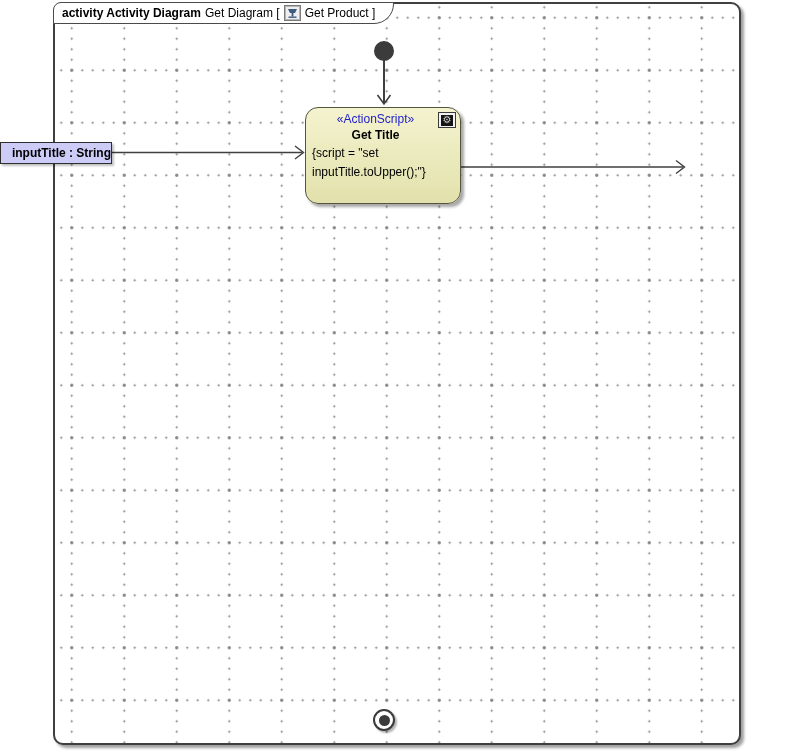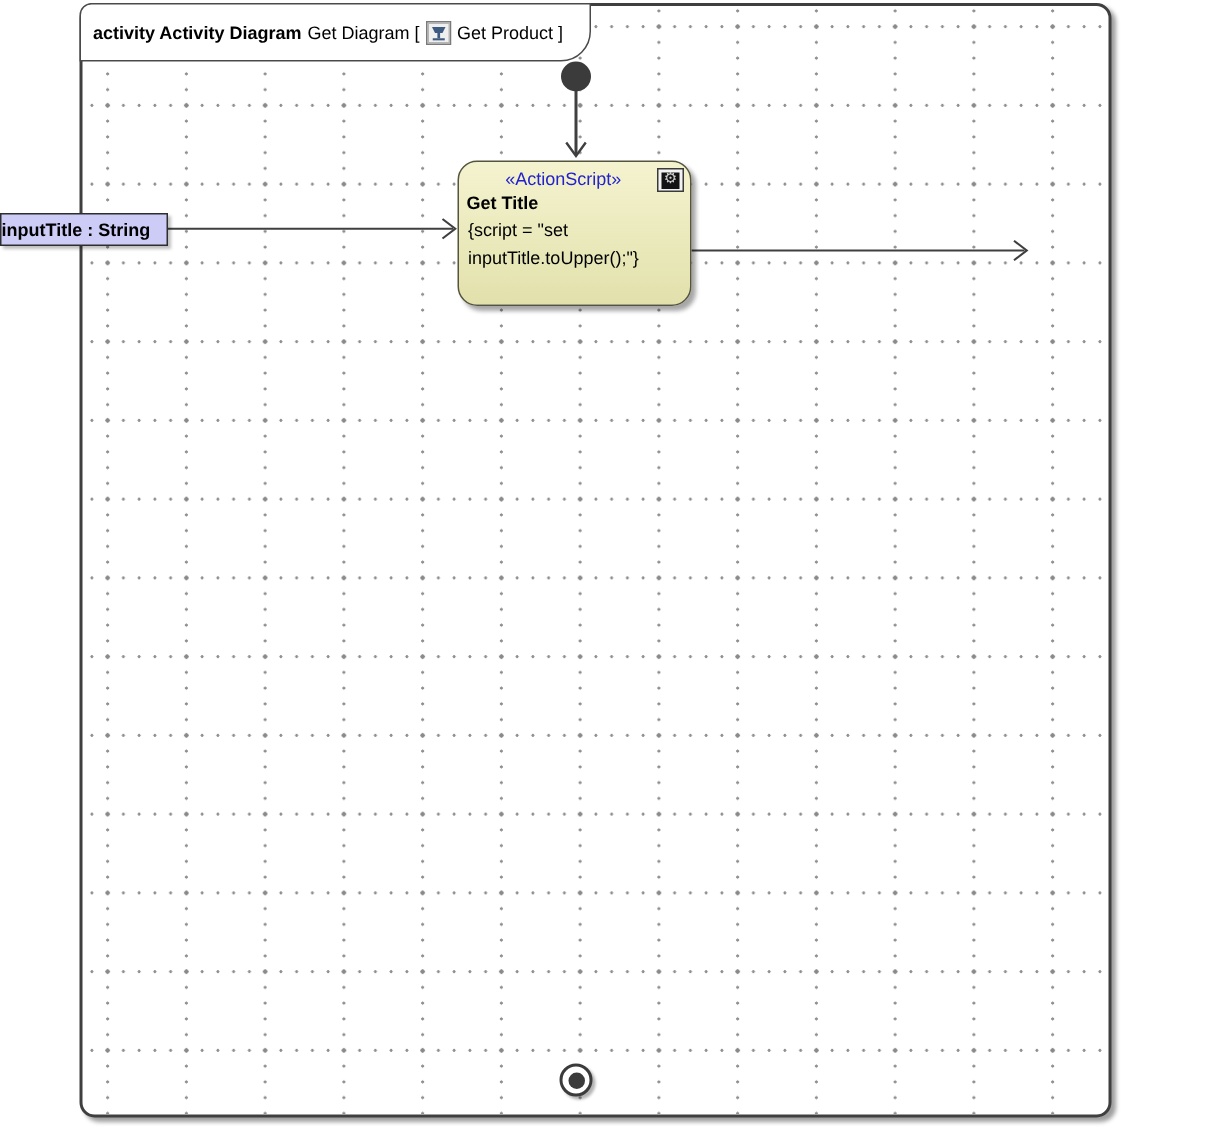--- a/index.html
+++ b/index.html
@@ -30,21 +30,21 @@
       radial-gradient(circle, #8a8a8a 1.3px, transparent 1.6px),
       radial-gradient(circle, #8f8f8f 0.9px, transparent 1.15px),
       radial-gradient(circle, #8f8f8f 0.9px, transparent 1.15px);
     background-size: 52.5px 52.5px, 10.5px 52.5px, 52.5px 10.5px;
     background-position: 43px 40px, 43px 40px, 43px 40px;
   }
 
   
   .frame-tab {
     position: absolute; left: 53px; top: 2px;
-    height: 39px;
+    height: 22px;
     display: inline-flex; align-items: center;
     gap: 4px;
     padding: 0 18px 0 8px;
     background: #ffffff;
     border: 1px solid #4a4a4a;
     border-top-left-radius: 8px;
     border-bottom-right-radius: 20px 20px;
     font-size: 12px; color: #000000;
     white-space: nowrap;
     z-index: 5;
@@ -77,41 +77,41 @@
     background: linear-gradient(#f4f3cf, #e2e1ac);
     box-shadow: 3px 3px 3px rgba(0,0,0,0.35);
     z-index: 4;
     padding: 4px 20px 2px 5px;
     font-size: 12px; color: #000000;
   }
   .action-stereotype {
     text-align: center; color: #2222cc; line-height: 15px;
   }
   .action-name {
-    font-weight: bold; line-height: 17px;
+    text-align: center; font-weight: bold; line-height: 17px;
   }
   .action-body { line-height: 18.5px; padding-left: 1px; }
   .gear-badge {
     position: absolute; right: 4px; top: 4px;
     width: 18px; height: 16px;
     background: #f2f2f2; border: 1px solid #3a3a3a;
     display: flex; align-items: center; justify-content: center;
   }
   .gear-badge .gear-inner {
     width: 12px; height: 11px; background: #141414;
     display: flex; align-items: center; justify-content: center;
     color: #cfcfcf; font-size: 10px; line-height: 10px;
   }
 
   
   .param-node {
     position: absolute; height: 22px;
     background: #ccccf7;
     border: 1px solid #2e2e2e;
-    display: flex; align-items: center; justify-content: flex-start;
+    display: flex; align-items: center; justify-content: flex-end;
     font-size: 12px; font-weight: bold; color: #000000;
     z-index: 6;
     box-shadow: 2px 2px 2px rgba(0,0,0,0.25);
   }
   .param-input  { left: 0px;   top: 142px; width: 112px; }
   .param-output { left: 686px; top: 156px; width: 118px; }
 
   
   .final-node {
     position: absolute; left: 373px; top: 709px;

